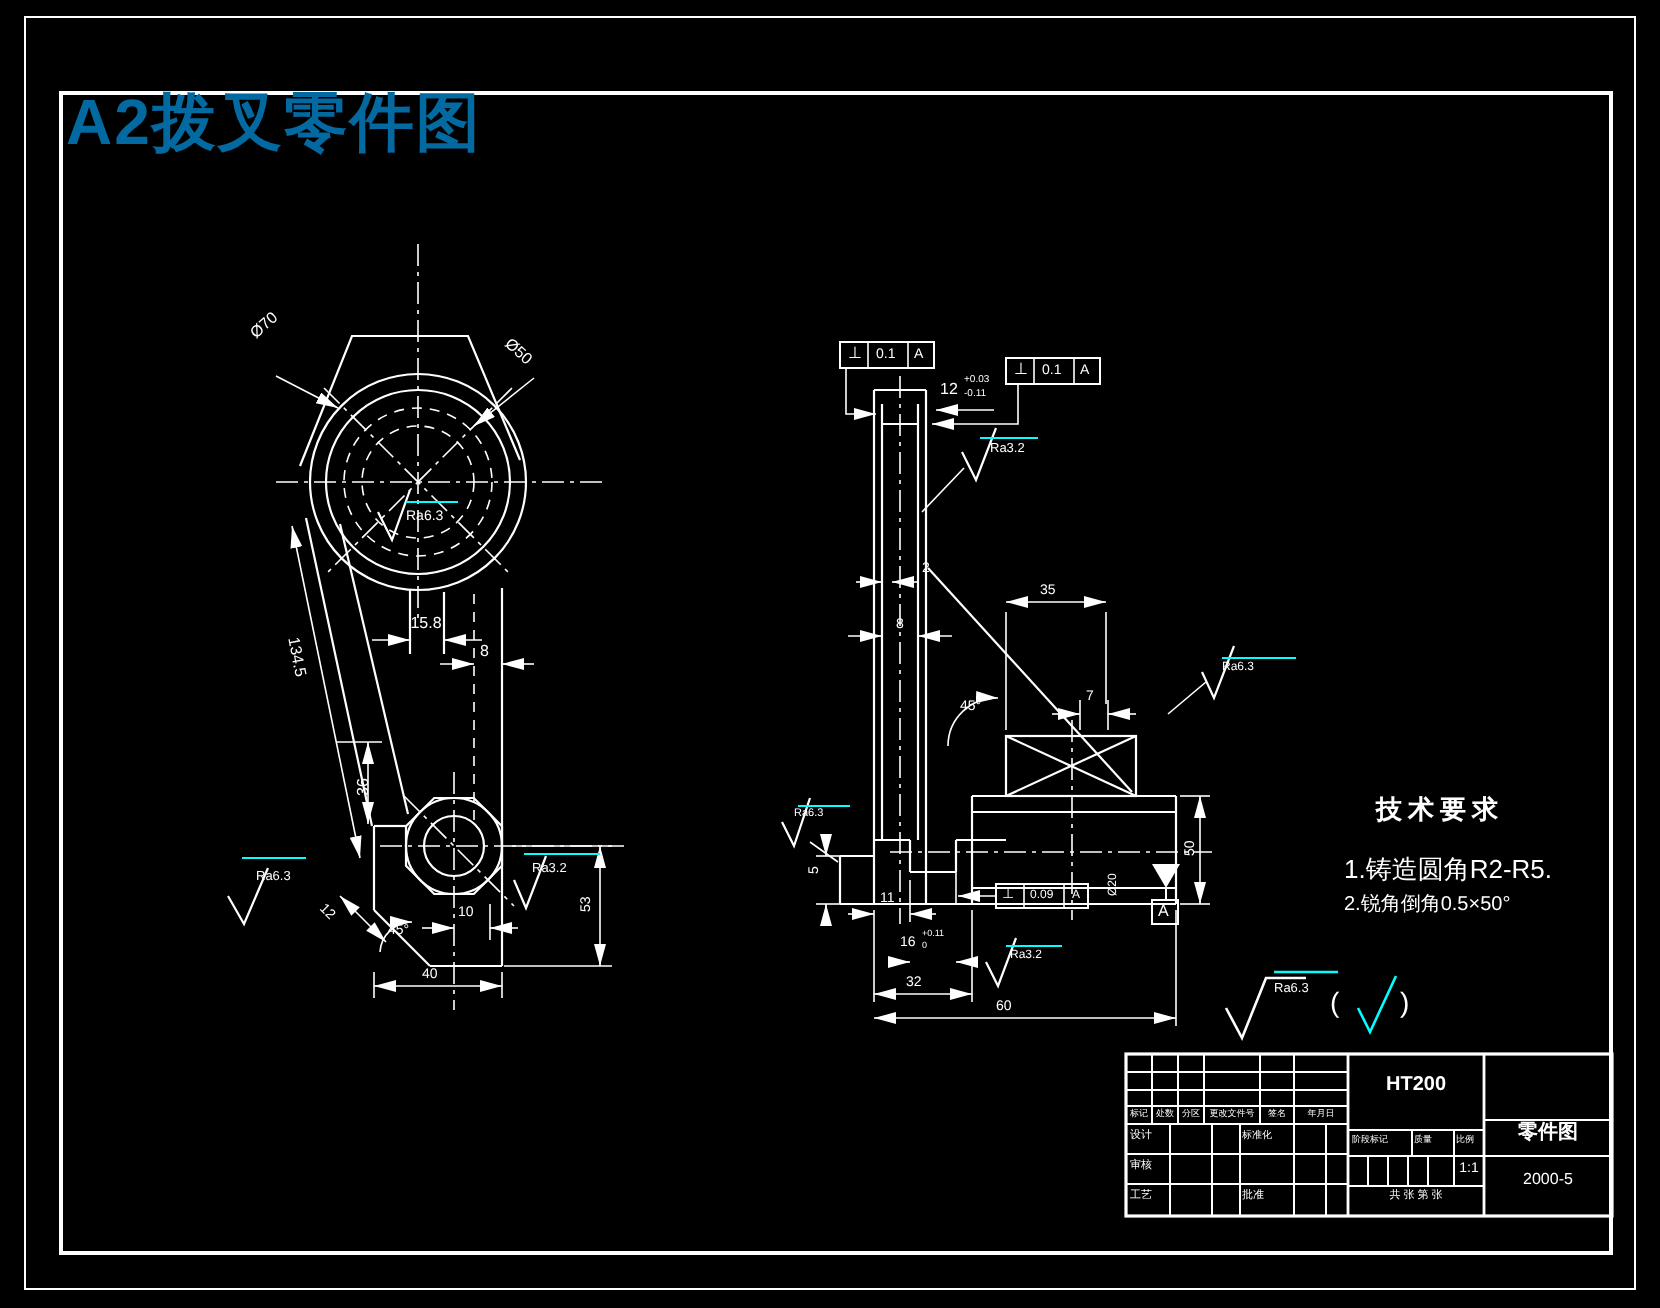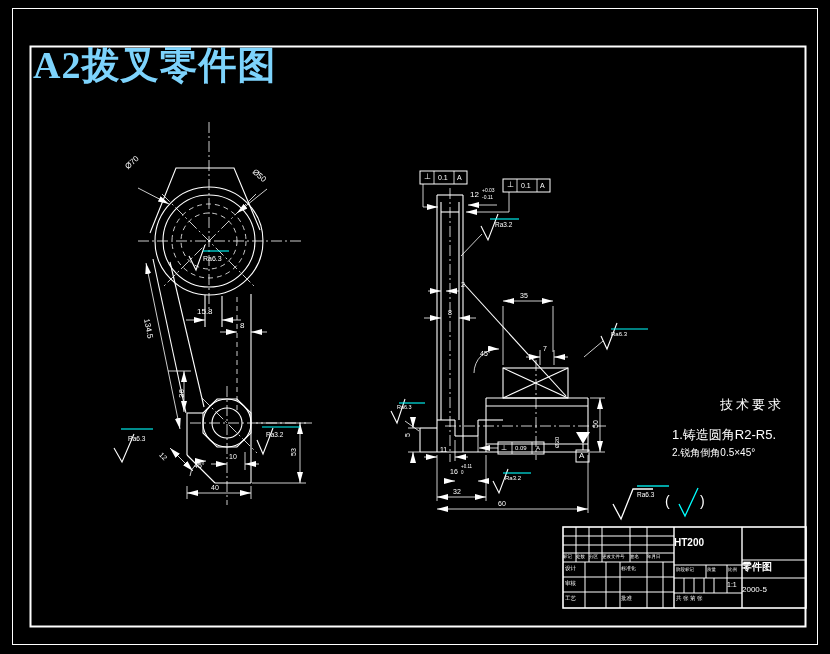--- a/index.html
+++ b/index.html
@@ -1,24 +1,24 @@
 <!DOCTYPE html>
 <html><head>
 <meta charset="utf-8">
 <style>
   html,body{margin:0;padding:0;background:#000;}
   #sheet{position:relative;width:830px;height:654px;background:#000;overflow:hidden;
          font-family:"Liberation Sans",sans-serif;}
   #sheet svg{position:absolute;left:0;top:0;}
   .l{position:absolute;color:#fff;line-height:1;white-space:nowrap;
      font-family:"Liberation Sans",sans-serif;}
-  .c{text-align:left;}
+  .c{text-align:center;}
   .rot{transform-origin:left top;}
-  #main-title{position:absolute;left:33px;top:40px;font-size:38px;font-weight:bold;
-     color:#7dd3fc;font-family:Liberation Serif, serif;letter-spacing:1px;}
+  #main-title{position:absolute;left:33px;top:40px;font-size:32px;font-weight:bold;
+     color:#0369a1;font-family:Liberation Sans, sans-serif;letter-spacing:1px;}
 </style>
 </head>
 <body>
 
 <div id="sheet">
 
 <svg width="830" height="654" viewBox="0 0 830 654">
   <defs>
     <marker id="ah" markerWidth="12" markerHeight="8" refX="11" refY="3" orient="auto-start-reverse" markerUnits="userSpaceOnUse">
       <path d="M0,0 L11,3 L0,6 Z" fill="#fff"></path>
@@ -312,23 +312,23 @@
 <div class="l" style="left:461px;top:471px;font-size:4.5px;">0</div>
 <div class="l" style="left:453px;top:488px;font-size:7px;">32</div>
 <div class="l" style="left:498px;top:500px;font-size:7px;">60</div>
 <div class="l rot" style="left:592px;top:428px;font-size:7px;transform:rotate(-90deg);">50</div>
 <div class="l rot" style="left:554px;top:448px;font-size:6px;transform:rotate(-90deg);">Ø20</div>
 <div class="l" style="left:579px;top:452px;font-size:8px;">A</div>
 <div class="l" style="left:611px;top:331px;font-size:6px;">Ra6.3</div>
 <div class="l" style="left:505px;top:475px;font-size:6px;">Ra3.2</div>
 <div class="l" style="left:397px;top:405px;font-size:5.5px;">Ra6.3</div>
 
-<div class="l" style="left:720px;top:398px;font-size:13px;font-weight:normal;letter-spacing:3px;">技术要求</div>
+<div class="l" style="left:688px;top:398px;font-size:13px;font-weight:bold;letter-spacing:3px;">技术要求</div>
 <div class="l" style="left:672px;top:428px;font-size:13px;">1.铸造圆角R2-R5.</div>
-<div class="l" style="left:672px;top:448px;font-size:10px;">2.锐角倒角0.5×45°</div>
+<div class="l" style="left:672px;top:448px;font-size:10px;">2.锐角倒角0.5×50°</div>
 
 <div class="l" style="left:637px;top:492px;font-size:6.5px;">Ra6.3</div>
 <div class="l" style="left:665px;top:494px;font-size:14px;">(</div>
 <div class="l" style="left:700px;top:494px;font-size:14px;">)</div>
 
 <div class="l c" style="left:674px;top:538px;width:68px;font-size:10px;font-weight:bold;">HT200</div>
 <div class="l c" style="left:742px;top:562px;width:64px;font-size:10px;font-weight:bold;">零件图</div>
 <div class="l c" style="left:742px;top:586px;width:64px;font-size:8px;">2000-5</div>
 <div class="l c" style="left:727px;top:581px;width:15px;font-size:7px;">1:1</div>
 <div class="l c" style="left:563px;top:555px;width:13px;font-size:4.5px;">标记</div>

